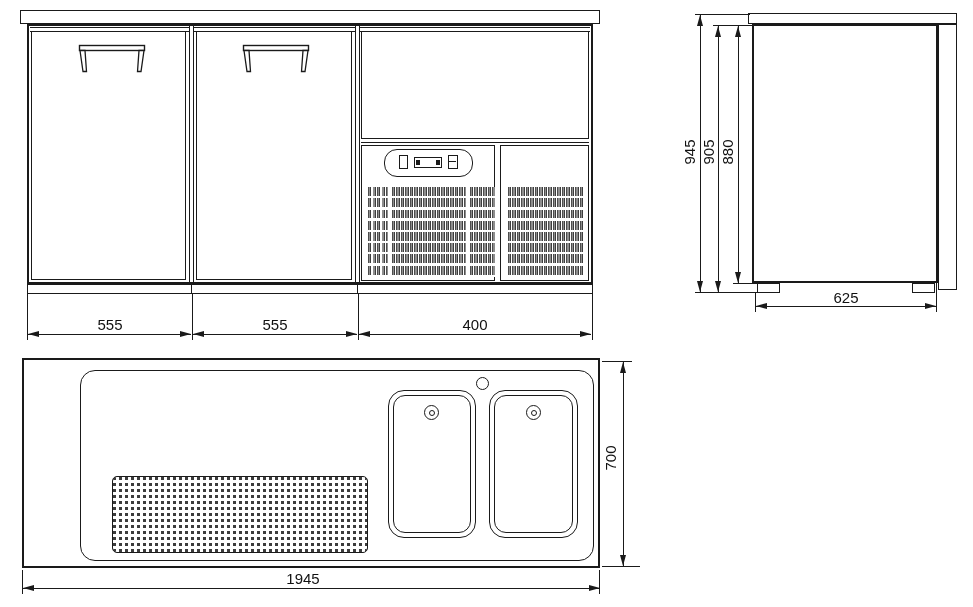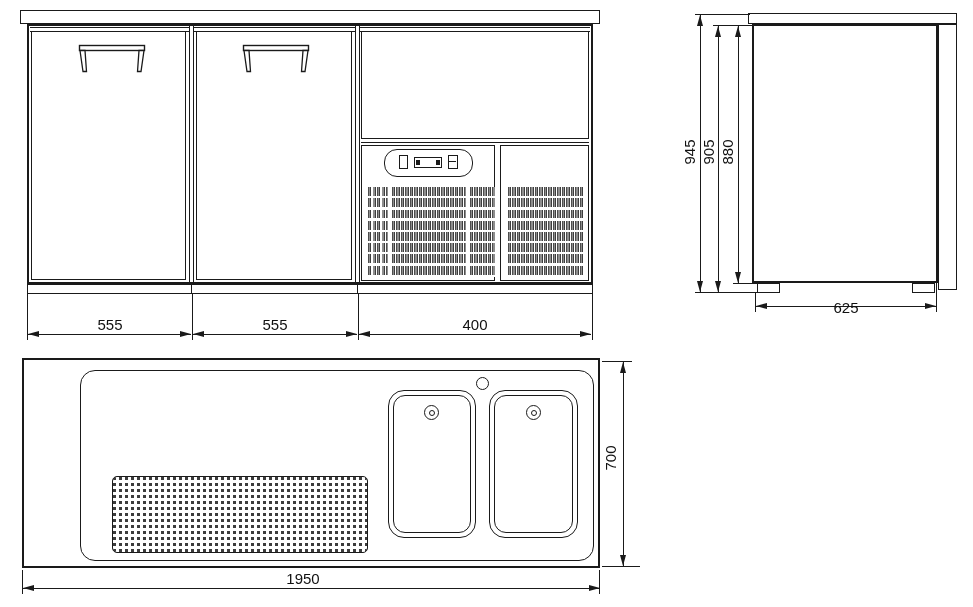--- a/index.html
+++ b/index.html
@@ -119,21 +119,21 @@
     <div class="dim-v" style="left:700px;top:15px;height:277px"></div>
     <div class="dim-v" style="left:718px;top:26px;height:266px"></div>
     <div class="dim-v" style="left:738px;top:26px;height:257px"></div>
     <div class="dimlabel vlabel" style="left:660px;top:144px">945</div>
     <div class="dimlabel vlabel" style="left:679px;top:144px">905</div>
     <div class="dimlabel vlabel" style="left:698px;top:144px">880</div>
 
     <div class="ln" style="left:755px;top:293px;width:1px;height:19px"></div>
     <div class="ln" style="left:936px;top:283px;width:1px;height:29px"></div>
     <div class="dim-h" style="left:756px;top:306px;width:180px"></div>
-    <div class="dimlabel" style="left:816px;top:300px">625</div>
+    <div class="dimlabel" style="left:816px;top:290px">625</div>
   </div>
 
   <div>
     <div class="box b2" style="left:22px;top:358px;width:578px;height:210px"></div>
     <div class="box" style="left:80px;top:370px;width:514px;height:191px;border-width:1.5px;border-radius:15px"></div>
     <div class="dotgrid" style="left:112px;top:476px;width:256px;height:77px"></div>
 
     <div class="box" style="left:388px;top:390px;width:88px;height:148px;border-width:1.5px;border-radius:16px"></div>
     <div class="box b1" style="left:393px;top:395px;width:78px;height:138px;border-radius:12px"></div>
     <div class="box" style="left:489px;top:390px;width:89px;height:148px;border-width:1.5px;border-radius:16px"></div>
@@ -146,16 +146,16 @@
     <div class="circle" style="left:476px;top:377px;width:13px;height:13px"></div>
 
     <div class="ln" style="left:602px;top:361px;width:30px;height:1px"></div>
     <div class="ln" style="left:602px;top:566px;width:38px;height:1px"></div>
     <div class="dim-v" style="left:623px;top:362px;height:204px"></div>
     <div class="dimlabel vlabel" style="left:581px;top:450px">700</div>
 
     <div class="ln" style="left:22px;top:570px;width:1px;height:24px"></div>
     <div class="ln" style="left:599px;top:570px;width:1px;height:24px"></div>
     <div class="dim-h" style="left:23px;top:588px;width:577px"></div>
-    <div class="dimlabel" style="left:273px;top:571px">1950</div>
+    <div class="dimlabel" style="left:273px;top:571px">1945</div>
   </div>
 
 </div>
 
 </body></html>

